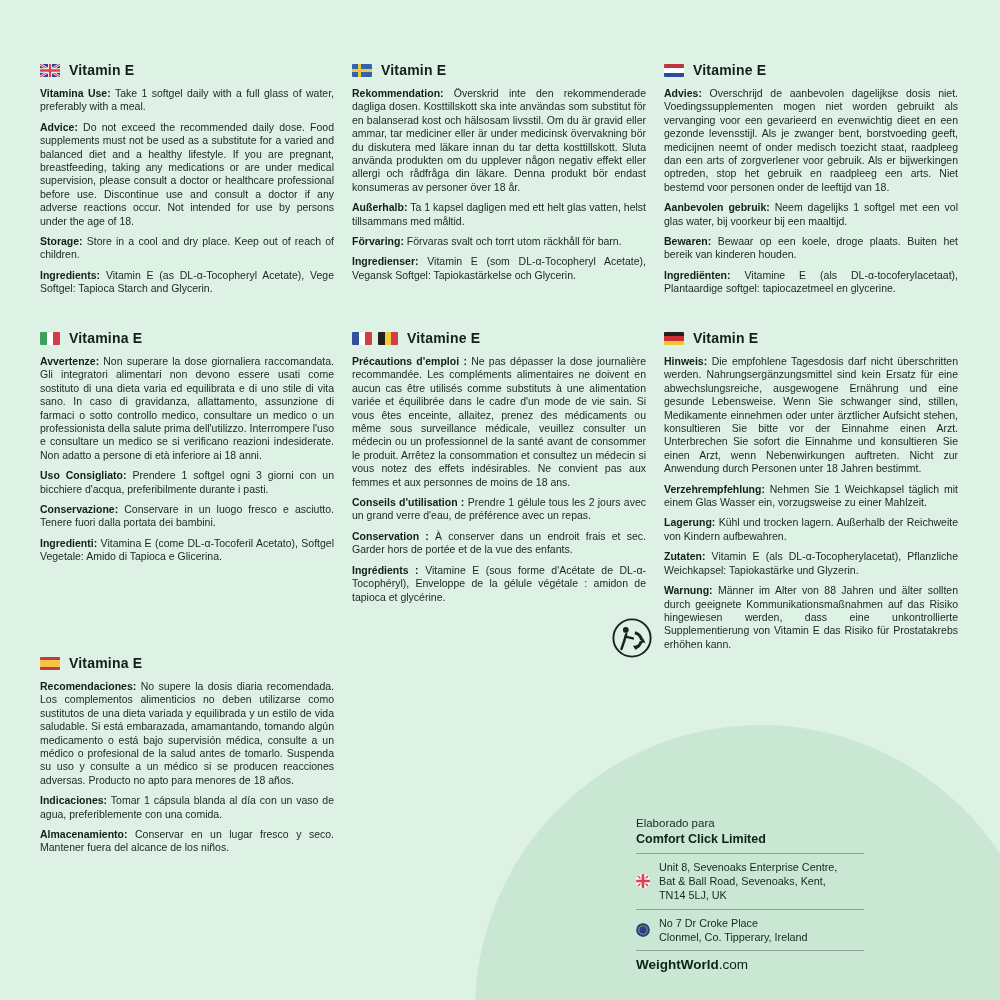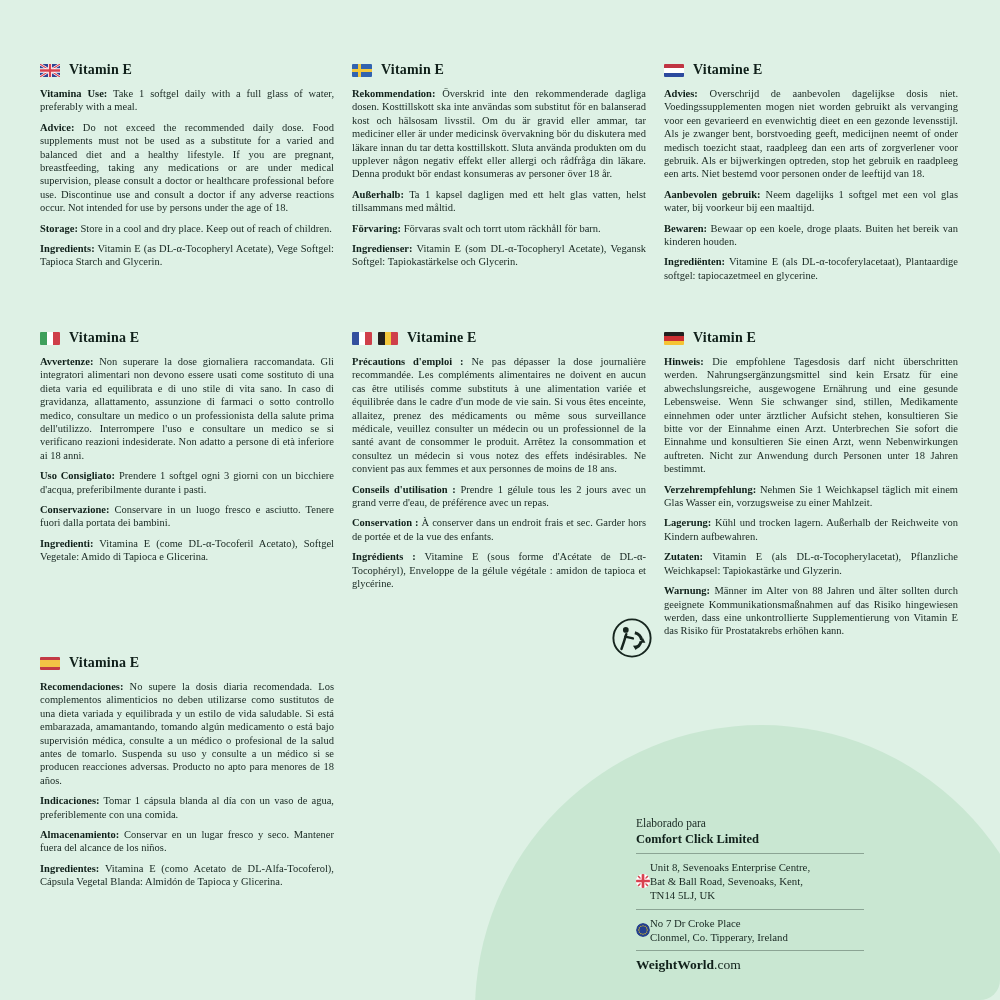--- a/index.html
+++ b/index.html
@@ -1,22 +1,21 @@
 <!DOCTYPE html>
 <html><head>
 <meta charset="utf-8">
 <style>
   * { margin:0; padding:0; box-sizing:border-box; }
   html,body { background:#def1e5; }
   .page {
     position:relative; width:1000px; height:1000px;
     background:#def1e5; overflow:hidden;
-    font-family:Liberation Serif, serif;
+    font-family:Liberation Sans, sans-serif;
     color:#182721;
-    border-radius:20px;
   }
   .bg-circle {
     position:absolute; left:475px; top:725px;
     width:572px; height:572px; border-radius:50%;
     background:#c9e7d2;
   }
   .section { position:absolute; width:294px; }
   .sec-head { display:flex; align-items:center; gap:9px; margin-bottom:9px; }
   .sec-title { font-size:14px; font-weight:bold; color:#10201a; letter-spacing:.2px; }
   .flag { display:inline-block; width:20px; height:13px; flex:0 0 auto; border-radius:1px; }
@@ -34,21 +33,21 @@
     font-size:10.5px; line-height:13.4px; text-align:justify;
     margin-bottom:7px; color:#182721;
   }
   .para:last-child { margin-bottom:0; }
   .para b { font-weight:bold; color:#10201a; }
   .triman { position:absolute; left:611px; top:617px; width:42px; height:42px; }
   .footer { position:absolute; left:636px; top:816px; width:228px; }
   .made-for { font-size:11.5px; line-height:15px; }
   .company { font-size:12.5px; font-weight:bold; line-height:16px; color:#10201a; }
   .divider { border-top:1px solid rgba(24,39,33,.35); margin:6px 0; }
-  .addr-row { display:flex; align-items:center; }
+  .addr-row { display:flex; align-items:center; gap:9px; }
   .badge { width:14px; height:14px; border-radius:50%; overflow:hidden; flex:0 0 auto; }
   .badge svg { display:block; width:100%; height:100%; }
   .addr-lines { font-size:10.8px; line-height:14.2px; }
   .brand { font-size:13.5px; margin-top:2px; color:#10201a; }
   .brand b { font-weight:bold;text-align:right; }
 </style>
 </head>
 <body>
 
 <div class="page">
@@ -131,21 +130,20 @@
   </section>
 
   <section class="section" style="left:40px; top:655px;">
     <div class="sec-head">
       <span class="flag flag-es"></span>
       <span class="sec-title">Vitamina E</span>
     </div>
     <p class="para"><b>Recomendaciones:</b> <span>No supere la dosis diaria recomendada. Los complementos alimenticios no deben utilizarse como sustitutos de una dieta variada y equilibrada y un estilo de vida saludable. Si está embarazada, amamantando, tomando algún medicamento o está bajo supervisión médica, consulte a un médico o profesional de la salud antes de tomarlo. Suspenda su uso y consulte a un médico si se producen reacciones adversas. Producto no apto para menores de 18 años.</span></p>
     <p class="para"><b>Indicaciones:</b> <span>Tomar 1 cápsula blanda al día con un vaso de agua, preferiblemente con una comida.</span></p>
     <p class="para"><b>Almacenamiento:</b> <span>Conservar en un lugar fresco y seco. Mantener fuera del alcance de los niños.</span></p>
-    <p class="para"><b>Ingredientes:</b> <span>Vitamina E (como Acetato de DL-Alfa-Tocoferol), Cápsula Vegetal Blanda: Almidón de Tapioca y Glicerina.</span></p>
   </section>
 
   <div class="triman">
     <svg viewBox="0 0 44 44">
       <circle cx="22" cy="22" r="19.5" fill="none" stroke="#16251e" stroke-width="2"></circle>
       <circle cx="15.5" cy="13.5" r="3" fill="#16251e"></circle>
       <path d="M16,18 L13.5,26 L11,33.5" stroke="#16251e" stroke-width="2.6" fill="none" stroke-linecap="round"></path>
       <path d="M15,20.5 L23,22.5" stroke="#16251e" stroke-width="2.4" fill="none" stroke-linecap="round"></path>
       <path d="M25,16.5 A9.5,9.5 0 0 1 32,24" stroke="#16251e" stroke-width="3" fill="none"></path>
       <path d="M31.5,25.5 A9.5,9.5 0 0 1 25,32.5" stroke="#16251e" stroke-width="3" fill="none"></path>

